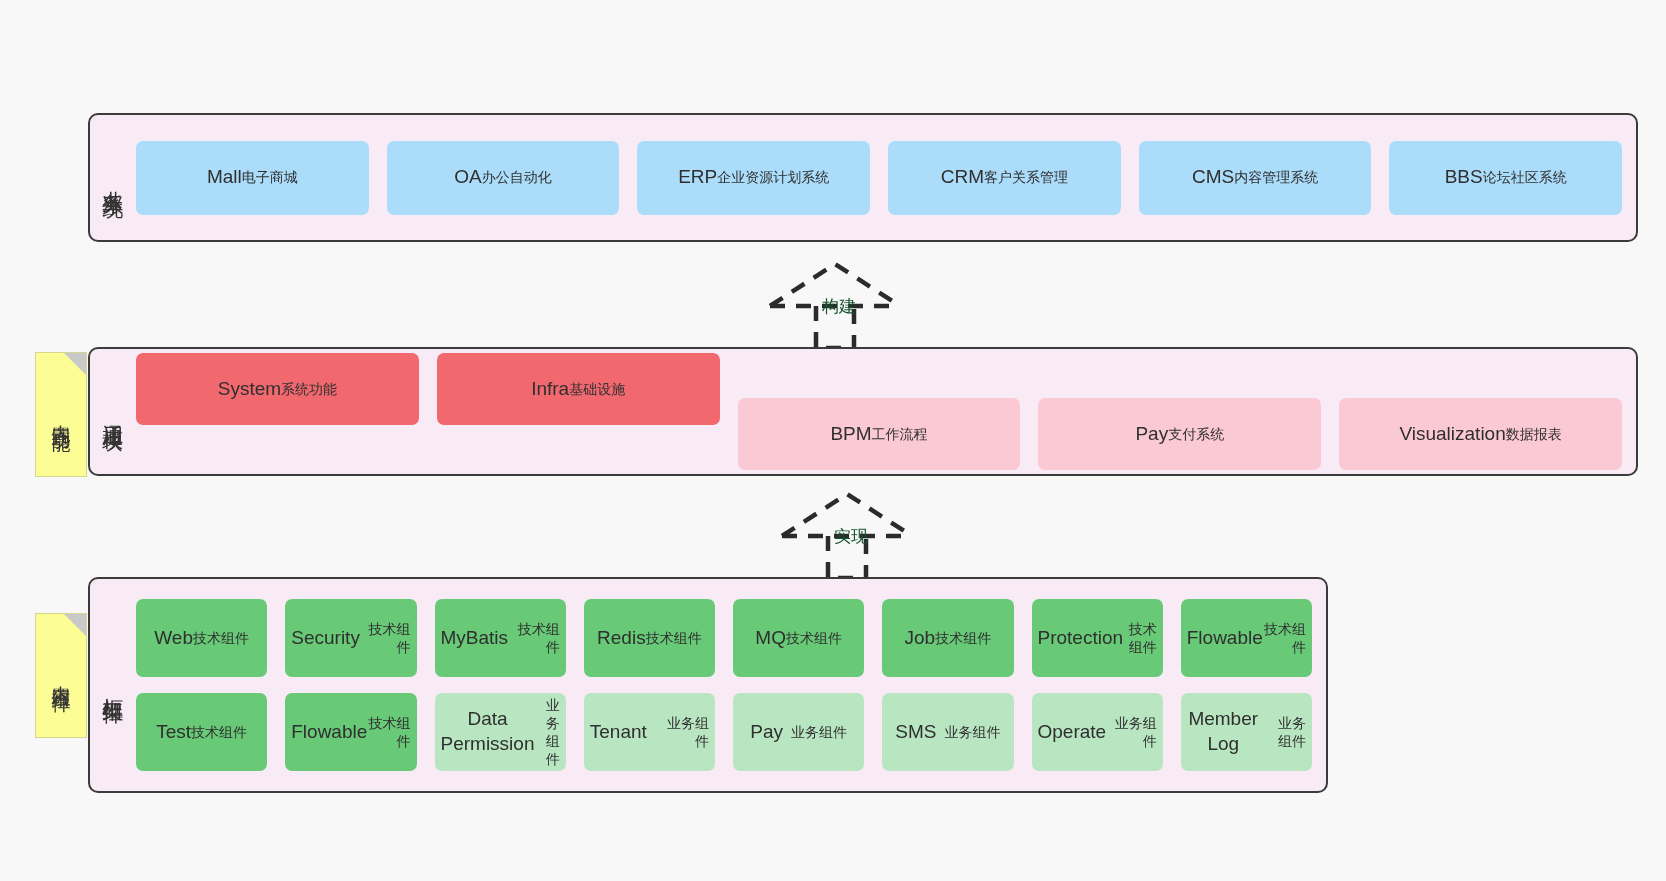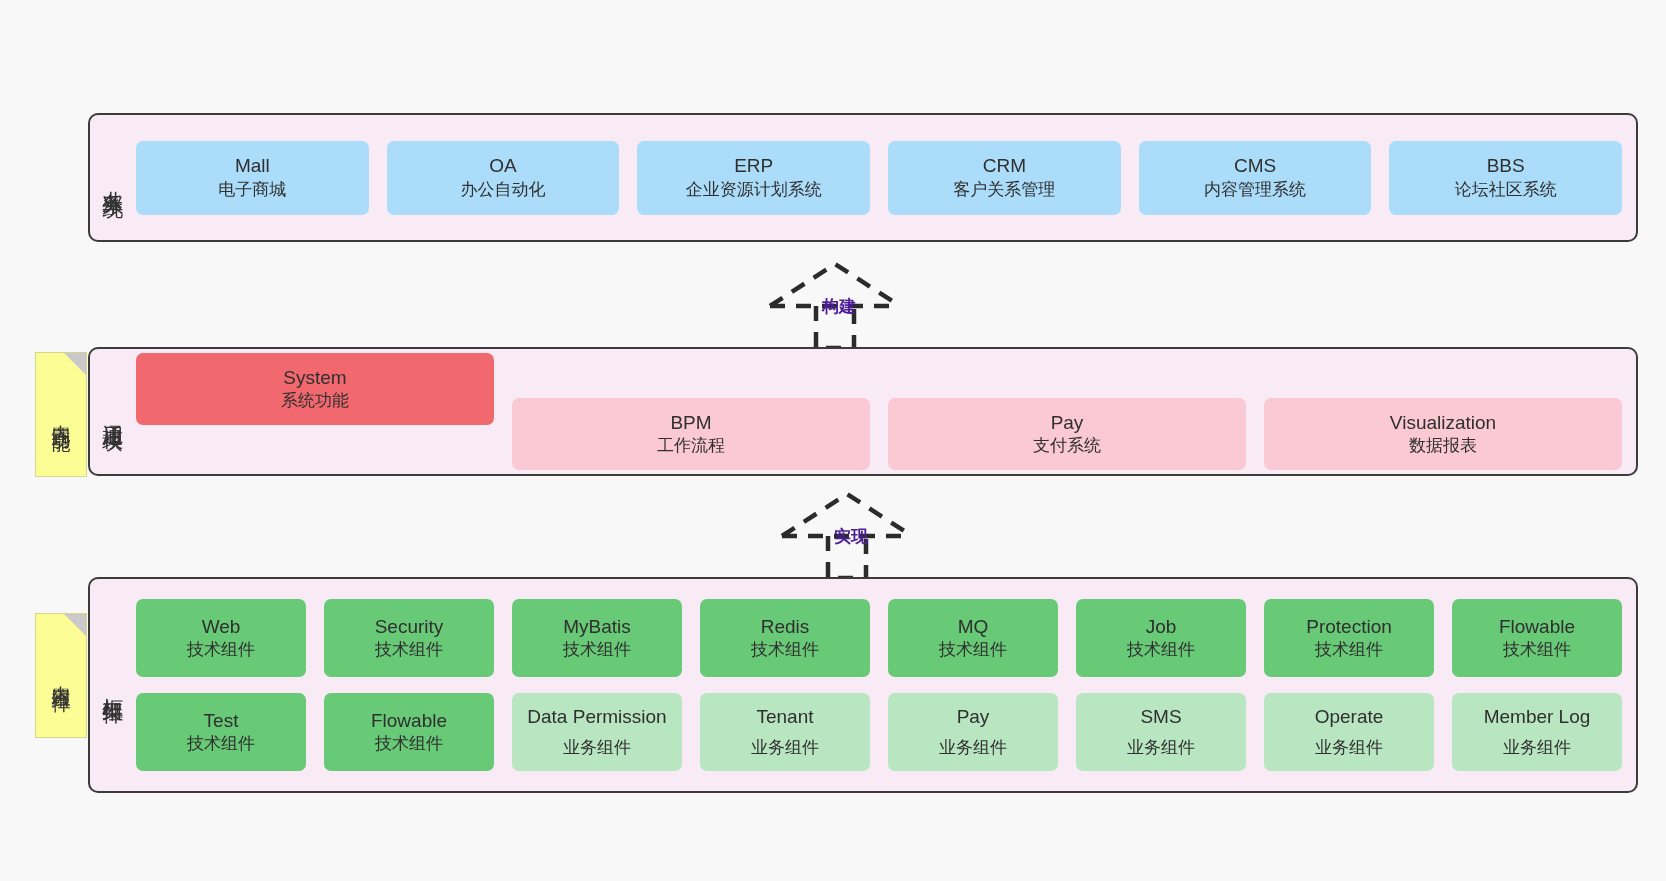--- a/index.html
+++ b/index.html
@@ -89,72 +89,71 @@
   }
   .card-row {
     display: flex;
     flex-direction: row;
     gap: 18px;
   }
   .card {
     flex: 1 1 0;
     border-radius: 7px;
     display: flex;
-    flex-direction: column;
+    flex-direction: row;
     align-items: center;
     justify-content: center;
     text-align: center;
     box-sizing: border-box;
     font-size: 19px;
     line-height: 1.3;
     color: #2f2f2f;
     padding: 4px 6px;
   }
-  .card .cn { font-size: 17px; }
+  .card .cn { font-size: 14px; text-align: right; }
 
   
   .c-blue      { background: #abddfb; }
   .c-red       { background: #f2686f; }
   .c-pink      { background: #fbc9d4; margin-top: 45px; }
   .c-green     { background: #68c977; }
   .c-lgreen    { background: #b8e6c1; gap: 8px; }
 
   
   #layer-business {
     left: 88px;  top: 113px;  width: 1550px;  height: 129px;
   }
   #layer-business .card { height: 74px; }
 
   #layer-common {
     left: 88px;  top: 347px;  width: 1550px;  height: 129px;
   }
   #layer-common .card { height: 72px; }
 
   #layer-framework {
-    left: 88px;  top: 577px;  width: 1550px;  height: 216px;
+    left: 88px;  top: 577px;  width: 1240px;  height: 216px;
   }
   #layer-framework .card { height: 78px; }
 
   #note-functions { left: 35px; top: 352px;  height: 125px; }
   #note-components{ left: 35px; top: 613px;  height: 125px; }
 
   
   .uml-arrow {
     position: absolute;
     width: 150px;
     height: 92px;
   }
   .uml-arrow svg { display: block; }
   .uml-label {
     position: absolute;
     font-size: 17px;
-    color: #4c1d95;
+    color: #14532d;
     background: transparent;
     white-space: nowrap;
-    font-weight: bold;
   }
   #arrow-build   { left: 760px; top: 258px; }
   #arrow-build .uml-label  { left: 62px; top: 37px; }
   #arrow-impl    { left: 772px; top: 488px; }
   #arrow-impl .uml-label   { left: 62px; top: 37px; }
 </style>
 </head>
 <body>
 
 <div id="canvas">
@@ -210,20 +209,24 @@
   <div class="layer" id="layer-common">
     <div class="layer-title">
       <span>通用模块</span>
     </div>
     <div class="layer-body">
       <div class="card-row">
         <div class="card c-red">
           <div class="en">System</div>
           <div class="cn">系统功能</div>
         </div>
+        <div class="card c-red">
+          <div class="en">Infra</div>
+          <div class="cn">基础设施</div>
+        </div>
         <div class="card c-pink">
           <div class="en">BPM</div>
           <div class="cn">工作流程</div>
         </div>
         <div class="card c-pink">
           <div class="en">Pay</div>
           <div class="cn">支付系统</div>
         </div>
         <div class="card c-pink">
           <div class="en">Visualization</div>

